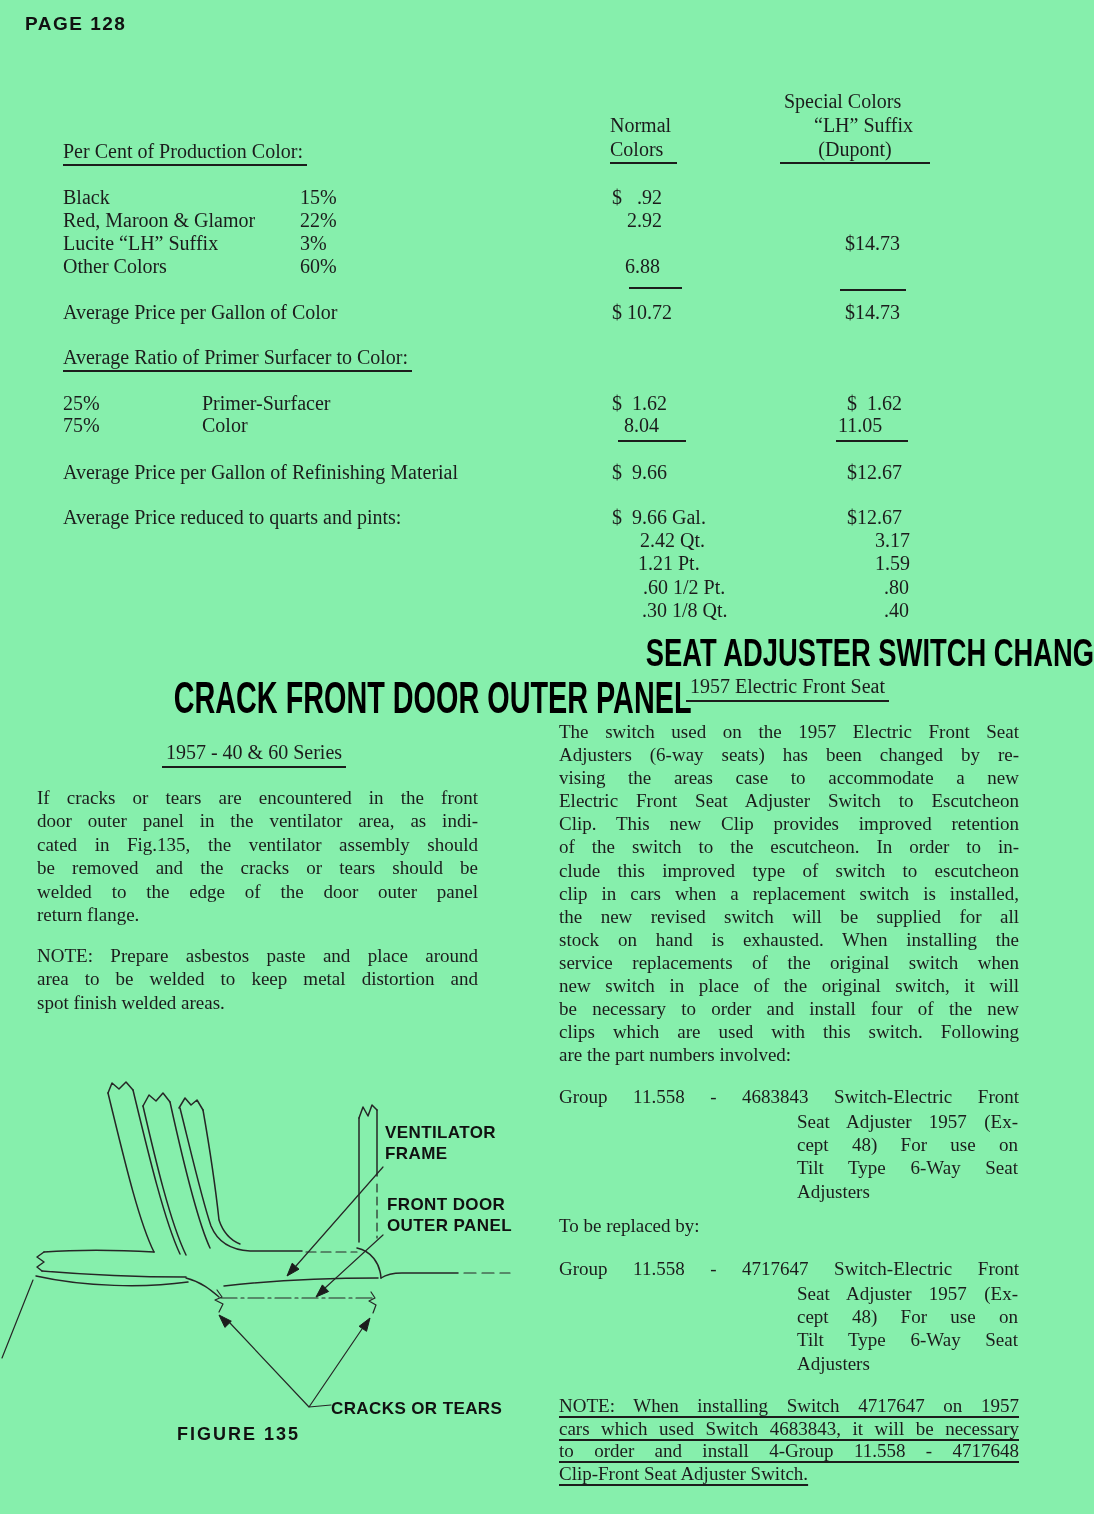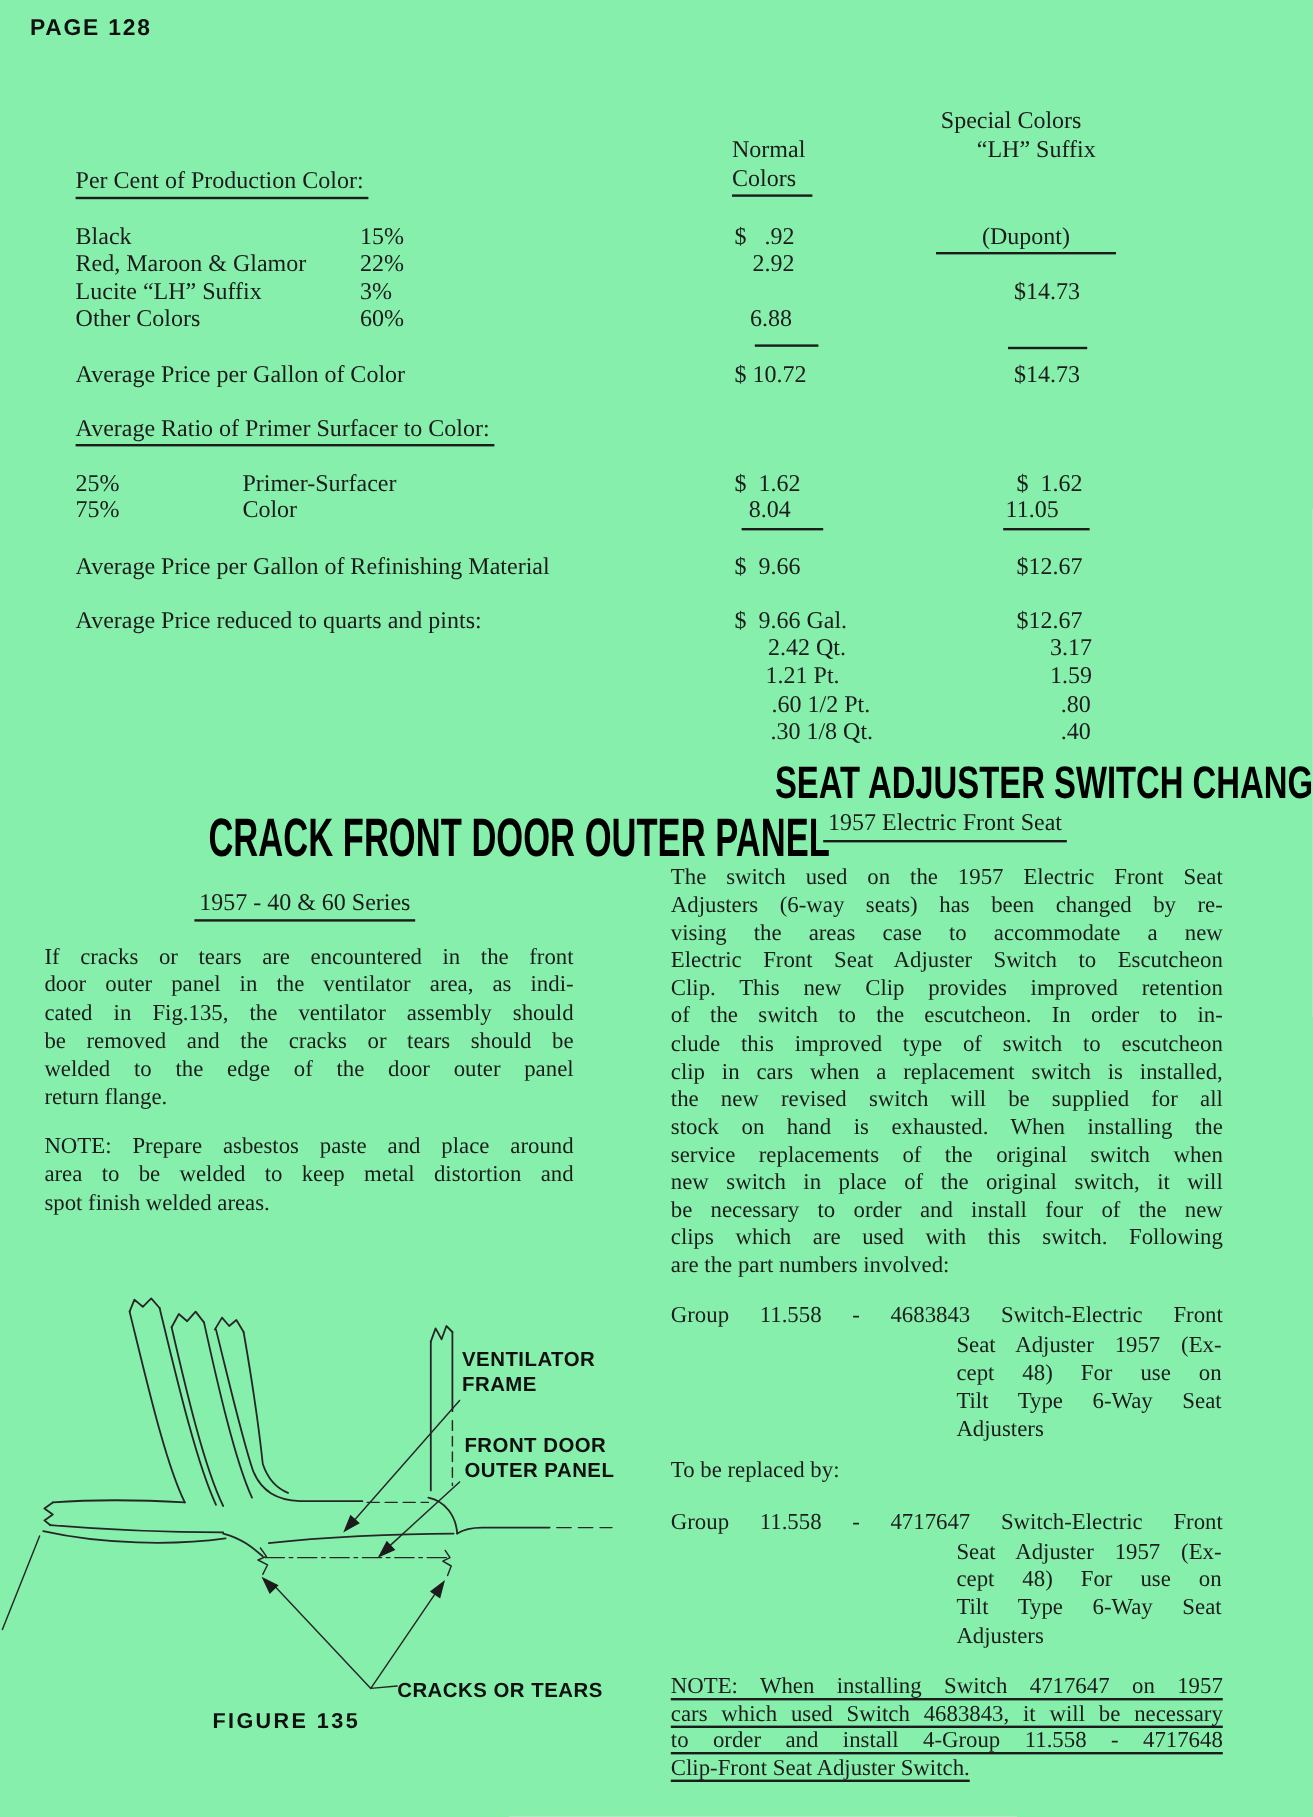--- a/index.html
+++ b/index.html
@@ -38,21 +38,21 @@
 
 <div class="page">
 
   <div class="pagehdr" style="left:25px;top:13px;">PAGE 128</div>
 
   <div>
     <div class="cell" style="left:784px;top:90px;">Special Colors</div>
     <div class="cell" style="left:610px;top:114px;">Normal</div>
     <div class="cell" style="left:814px;top:114px;">“LH” Suffix</div>
     <div class="cell" style="left:610px;top:138px;"><span class="u" style="padding-right:14px;">Colors</span></div>
-    <div class="cell center" style="left:780px;top:138px;width:150px;"><span class="u" style="width:100%;margin-top:48px;">(Dupont)</span></div>
+    <div class="cell center" style="left:780px;top:138px;width:150px;"><span class="u" style="width:100%;">(Dupont)</span></div>
 
     <div class="cell" style="left:63px;top:140px;"><span class="u" style="padding-right:4px;">Per Cent of Production Color:</span></div>
 
     <div class="cell" style="left:63px;top:186px;">Black</div>
     <div class="cell pct" style="left:300px;top:186px;">15%</div>
     <div class="cell" style="left:612px;top:186px;">$   .92</div>
 
     <div class="cell" style="left:63px;top:209px;">Red, Maroon &amp; Glamor</div>
     <div class="cell pct" style="left:300px;top:209px;">22%</div>
     <div class="cell" style="left:627px;top:209px;">2.92</div>

